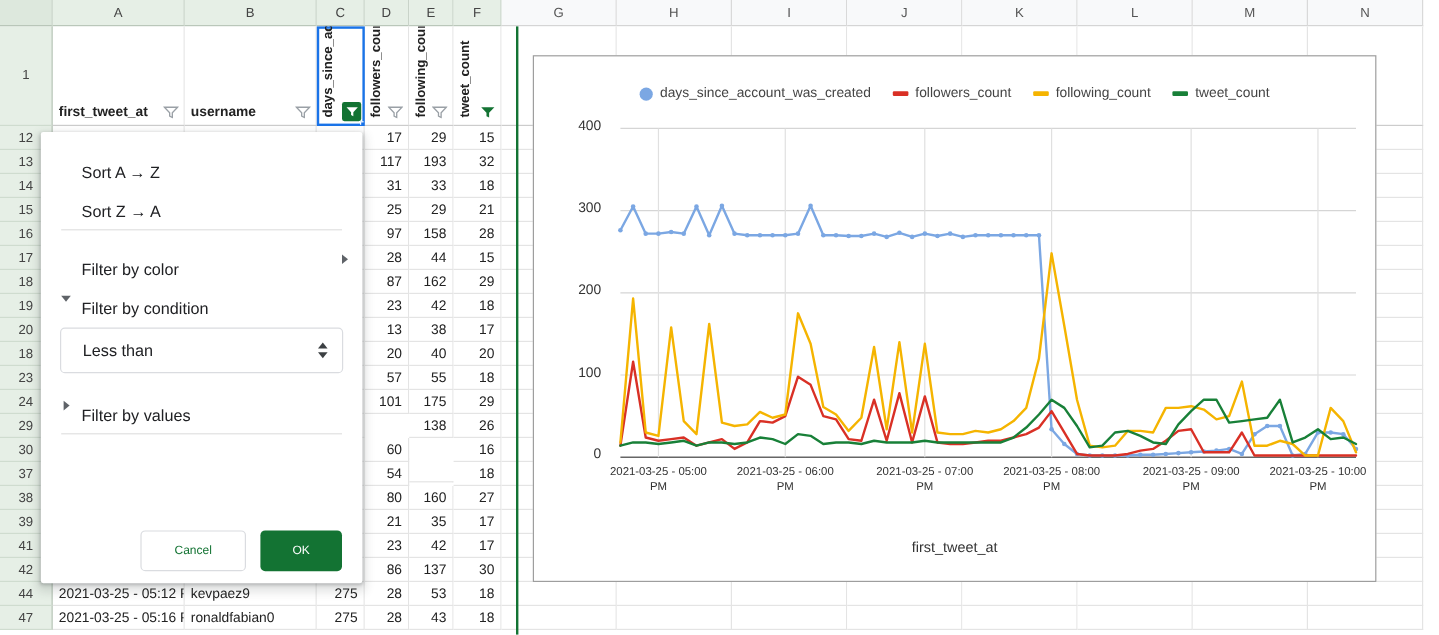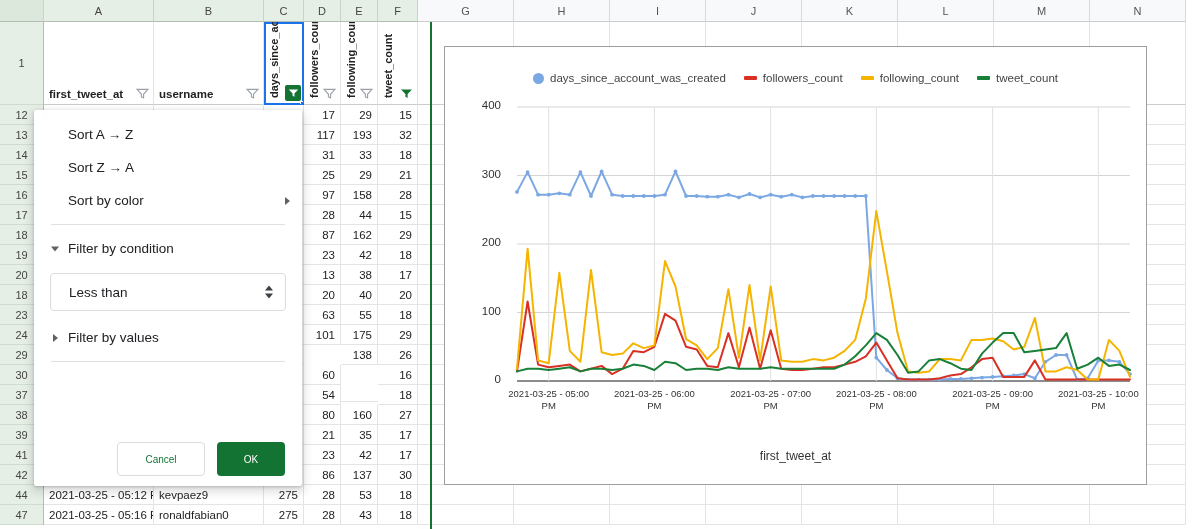--- a/index.html
+++ b/index.html
@@ -66,21 +66,21 @@
   .colsep-green { position: absolute; top: 22px; width: 2px; background: #137333; }
 
   
   .fmenu {
     position: absolute; left: 34px; top: 110px; width: 268px; height: 376px;
     background: #fff; border-radius: 2px;
     box-shadow: 0 1px 3px rgba(60,64,67,.3), 0 4px 8px 3px rgba(60,64,67,.15);
     z-index: 40; padding: 8px 0 0 0; font-size: 13px; color: #202124;
   }
   .fitem {
-    height: 33px; display: flex; align-items: center;
+    height: 33px; display: flex; align-items: flex-end;
     padding: 0 26px 0 34px; position: relative; cursor: default; color: #202124;
     font-size: 13.5px;
   }
   .fitem .caret-right {
     position: absolute; right: 12px; top: 50%; transform: translateY(-50%);
     width: 0; height: 0; border-left: 5px solid #5f6368;
     border-top: 4px solid transparent; border-bottom: 4px solid transparent;
   }
   .fitem .tri-down {
     position: absolute; left: 17px; top: 50%; transform: translateY(-50%);
@@ -475,21 +475,21 @@
           <div class="gcell" style="width: 96px;"></div>
           <div class="gcell" style="width: 96px;"></div>
           <div class="gcell" style="width: 96px;"></div>
           <div class="gcell" style="width: 96px;"></div>
           <div class="gcell" style="width: 96px;"></div>
         </div>
         <div class="grow">
           <div class="gcell" style="width: 110px;"></div>
           <div class="gcell" style="width: 110px;"></div>
           <div class="gcell num" style="width: 40px;"></div>
-          <div class="gcell num" style="width: 37px;">63</div>
+          <div class="gcell num" style="width: 37px;">57</div>
           <div class="gcell num" style="width: 37px;">55</div>
           <div class="gcell num" style="width: 40px;">18</div>
           <div class="gcell" style="width: 96px;"></div>
           <div class="gcell" style="width: 96px;"></div>
           <div class="gcell" style="width: 96px;"></div>
           <div class="gcell" style="width: 96px;"></div>
           <div class="gcell" style="width: 96px;"></div>
           <div class="gcell" style="width: 96px;"></div>
           <div class="gcell" style="width: 96px;"></div>
           <div class="gcell" style="width: 96px;"></div>
@@ -659,25 +659,25 @@
   <div class="colsep-green" style="left:430px;top:22px;height:507px"></div>
 </div>
 
 <div class="fmenu">
   <div class="fitem">
     <span>Sort A → Z</span>
   </div>
   <div class="fitem">
     <span>Sort Z → A</span>
   </div>
+  <div class="fdiv"></div>
   <div class="fitem">
-    <span>Sort by color</span>
+    <span>Filter by color</span>
     <span class="caret-right"></span>
   </div>
-  <div class="fdiv"></div>
   <div class="fitem">
     <span class="tri-down"></span>
     <span>Filter by condition</span>
   </div>
 
   <div class="fsel-wrap">
     <div class="fsel">
       <span>Less than</span>
       <span class="stepper">
             <i class="up"></i>

